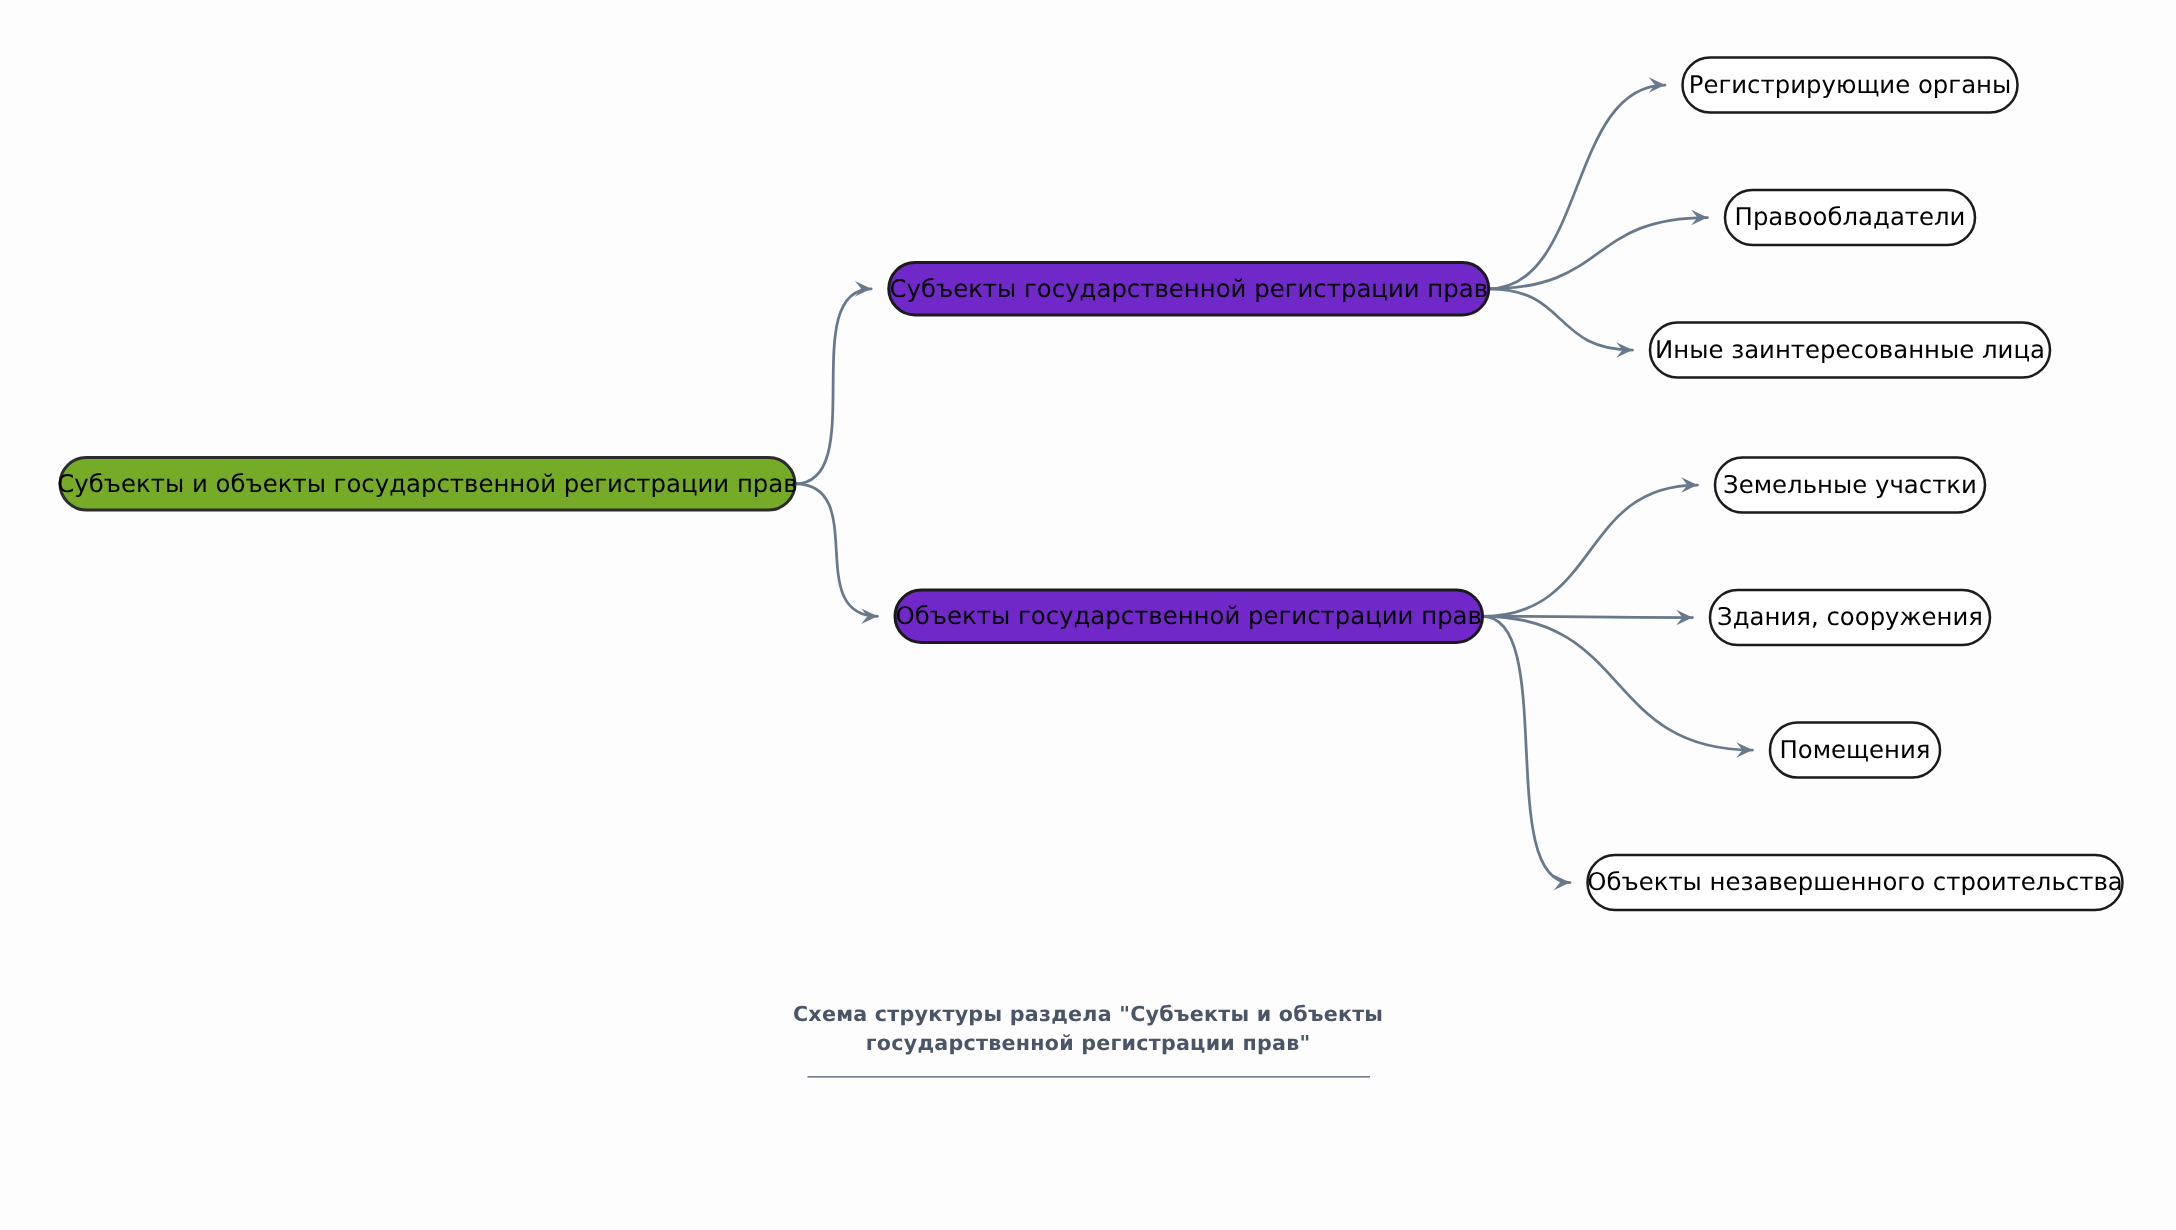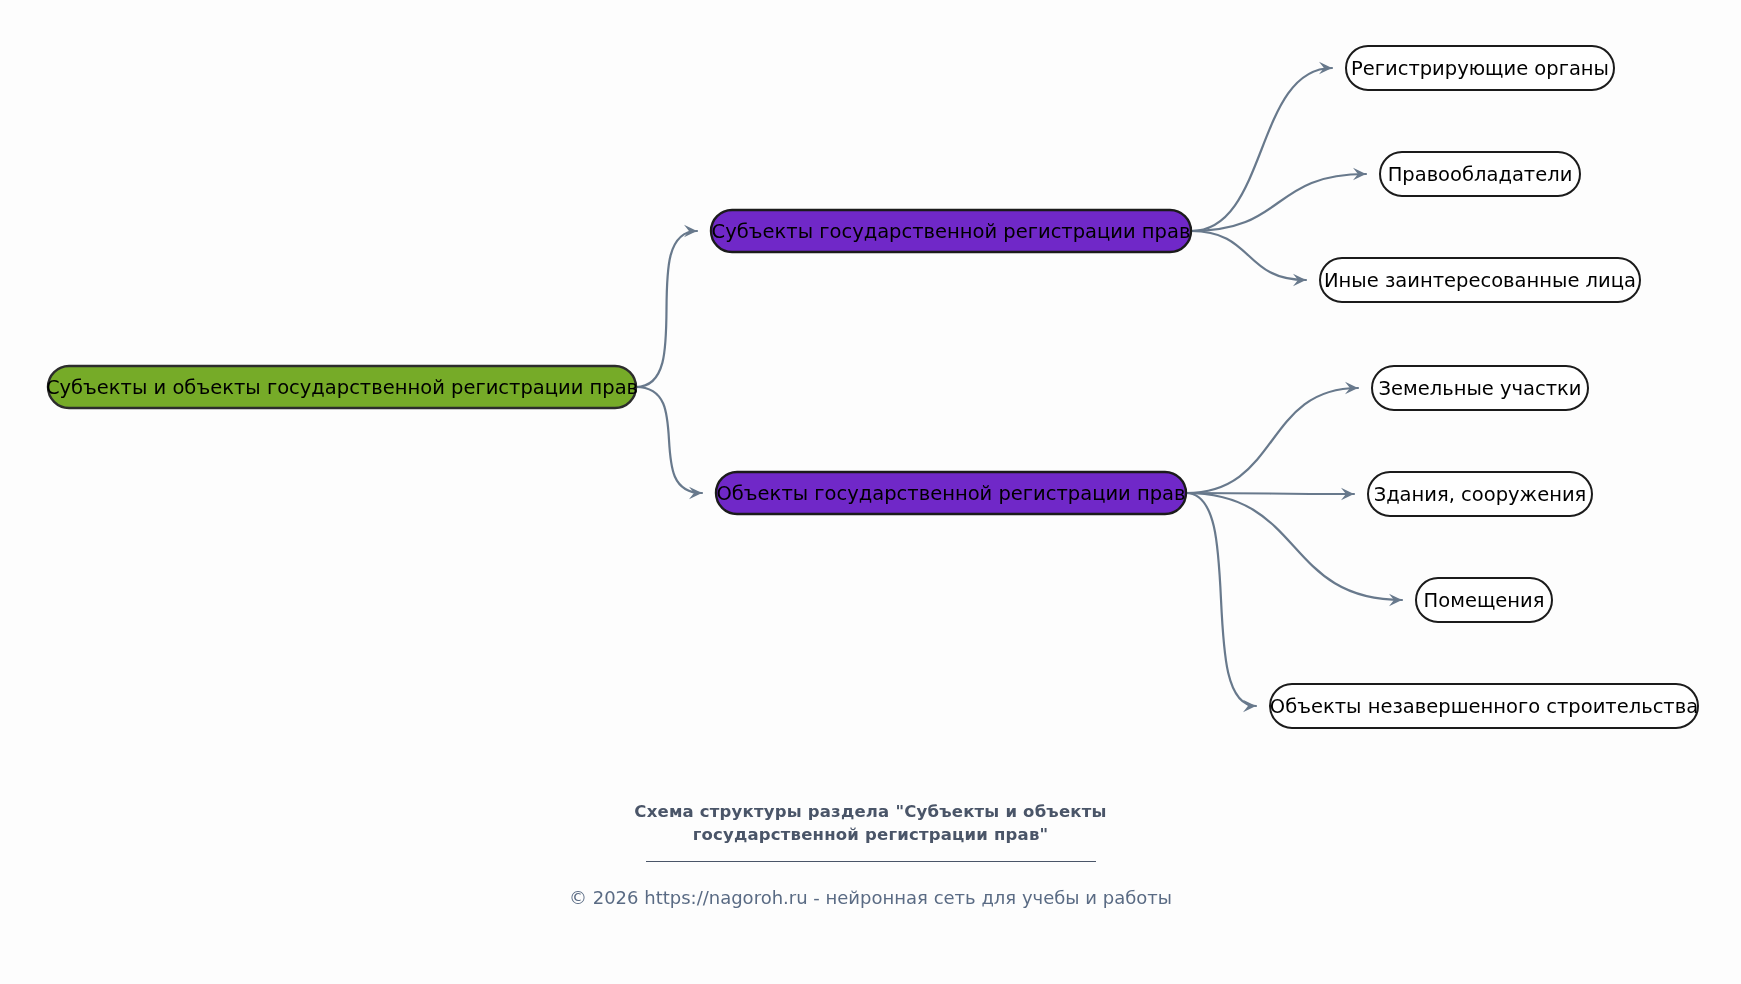--- a/index.html
+++ b/index.html
@@ -168,14 +168,13 @@
           <text x="1484" y="707" class="node-label">Объекты незавершенного строительства</text>
         </g>
       </g>
   </svg>
 
   <div class="caption-block">
     <div class="caption-title">Схема структуры раздела "Субъекты и объекты государственной регистрации прав"</div>
     <div class="caption-rule"></div>
   </div>
 
-  <div class="footer-text">© 2026 https://nagoroh.ru - нейронная сеть для учебы и работы</div>
 </div>
 
 </body></html>

